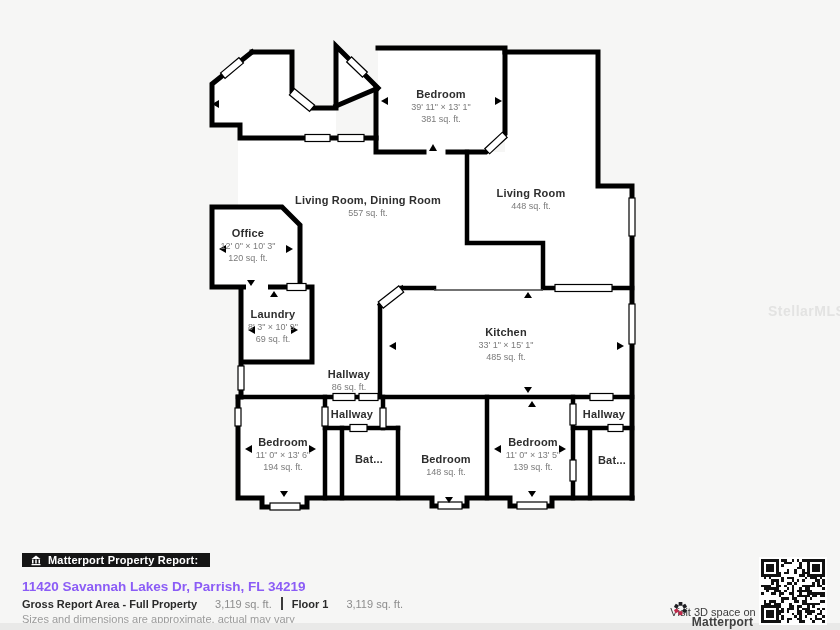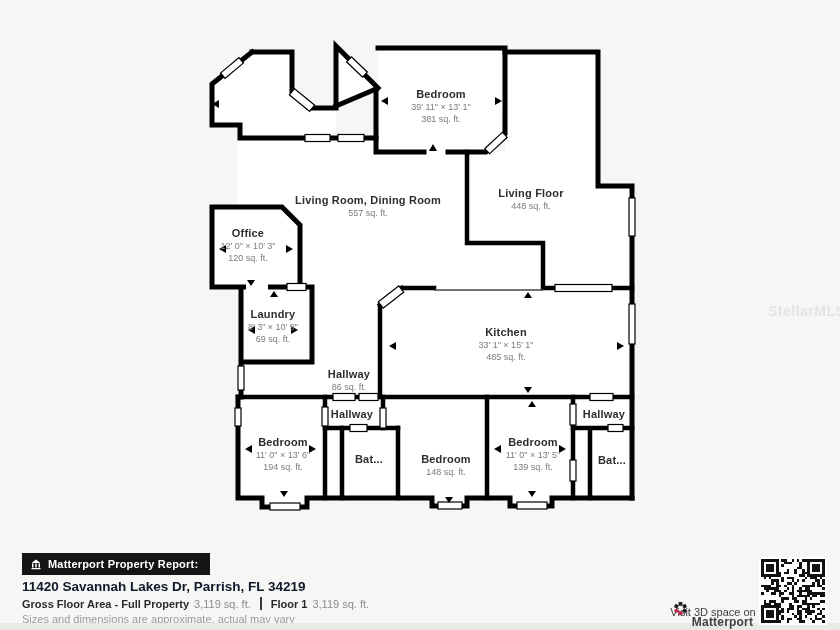--- a/index.html
+++ b/index.html
@@ -12,28 +12,28 @@
   .lbl{position:absolute;transform:translateX(-50%);text-align:center;white-space:nowrap;}
   .room-name{font-size:11px;font-weight:bold;color:#2e2e2e;line-height:13px;letter-spacing:.2px;}
   .room-sub{font-size:9px;color:#7b7b7b;line-height:12px;}
   .watermark{
     position:absolute;left:768px;top:303px;
     font-size:14px;font-weight:bold;color:rgba(100,100,100,0.13);
     letter-spacing:.5px;
   }
   
   .badge{
-    position:absolute;left:22px;top:553px;height:22px;
+    position:absolute;left:22px;top:553px;height:14px;
     background:#151515;color:#fff;display:flex;align-items:center;
     padding:0 12px 0 8px;
   }
   .badge-text{font-size:11px;font-weight:bold;margin-left:6px;letter-spacing:.2px;}
-  .address{position:absolute;left:22px;top:579px;font-size:13.5px;font-weight:bold;color:#0f172a;}
+  .address{position:absolute;left:22px;top:579px;font-size:13.5px;font-weight:bold;color:#8b5cf6;}
   .metrics{position:absolute;left:22px;top:597px;font-size:11px;color:#2a2a2a;display:flex;align-items:center;}
-  .metrics .val{color:#8d8d8d;font-weight:normal;margin-left:5px;}
+  .metrics .val{color:#8d8d8d;font-weight:normal;margin-left:18px;}
   .metrics .lab{font-weight:bold;}
   .vdiv{display:inline-block;width:2px;height:13px;background:#3a3a3a;margin:0 9px;}
   .disclaimer{position:absolute;left:22px;top:613px;font-size:11px;color:#9b9b9b;}
   .bottom-strip{position:absolute;left:0;bottom:0;width:840px;height:7px;background:#e9e9e8;}
   
   .visit{position:absolute;left:668px;top:570px;width:90px;text-align:center;font-size:11px;color:#3c3c3c;margin-top:36px;}
   .brandrow{position:absolute;left:664px;top:588px;width:98px;display:flex;align-items:center;justify-content:center;}
   .brandname{font-size:12px;font-weight:bold;color:#404040;margin-left:4px;letter-spacing:.2px;margin-top:27px;}
   .qr{
     position:absolute;left:759px;top:557px;width:68px;height:68px;background:#fff;
@@ -154,21 +154,21 @@
 <div class="lbl" style="left:441px;top:88px">
   <div class="room-name">Bedroom</div>
   <div class="room-sub">39' 11" × 13' 1"</div>
   <div class="room-sub">381 sq. ft.</div>
 </div>
 <div class="lbl" style="left:368px;top:194px">
   <div class="room-name">Living Room, Dining Room</div>
   <div class="room-sub">557 sq. ft.</div>
 </div>
 <div class="lbl" style="left:531px;top:187px">
-  <div class="room-name">Living Floor</div>
+  <div class="room-name">Living Room</div>
   <div class="room-sub">448 sq. ft.</div>
 </div>
 <div class="lbl" style="left:248px;top:227px">
   <div class="room-name">Office</div>
   <div class="room-sub">12' 0" × 10' 3"</div>
   <div class="room-sub">120 sq. ft.</div>
 </div>
 <div class="lbl" style="left:273px;top:308px">
   <div class="room-name">Laundry</div>
   <div class="room-sub">8' 3" × 10' 9"</div>
@@ -217,21 +217,21 @@
     <path d="M3,10 L12,3 L21,10 Z" fill="#fff"></path>
     <rect x="4" y="11" width="3" height="8" fill="#fff"></rect>
     <rect x="10.5" y="11" width="3" height="8" fill="#fff"></rect>
     <rect x="17" y="11" width="3" height="8" fill="#fff"></rect>
     <rect x="3" y="20" width="18" height="2.5" fill="#fff"></rect>
   </svg>
   <span class="badge-text">Matterport Property Report:</span>
 </div>
 <div class="address">11420 Savannah Lakes Dr, Parrish, FL 34219</div>
 <div class="metrics">
-  <span class="lab">Gross Floor Area - Full Property</span>
+  <span class="lab">Gross Report Area - Full Property</span>
   <span class="val">3,119 sq. ft.</span>
   <span class="vdiv"></span>
   <span class="lab">Floor 1</span>
   <span class="val">3,119 sq. ft.</span>
 </div>
 <div class="disclaimer">Sizes and dimensions are approximate, actual may vary</div>
 <div class="bottom-strip"></div>
 
 <div class="visit">Visit 3D space on</div>
 <div class="brandrow">

